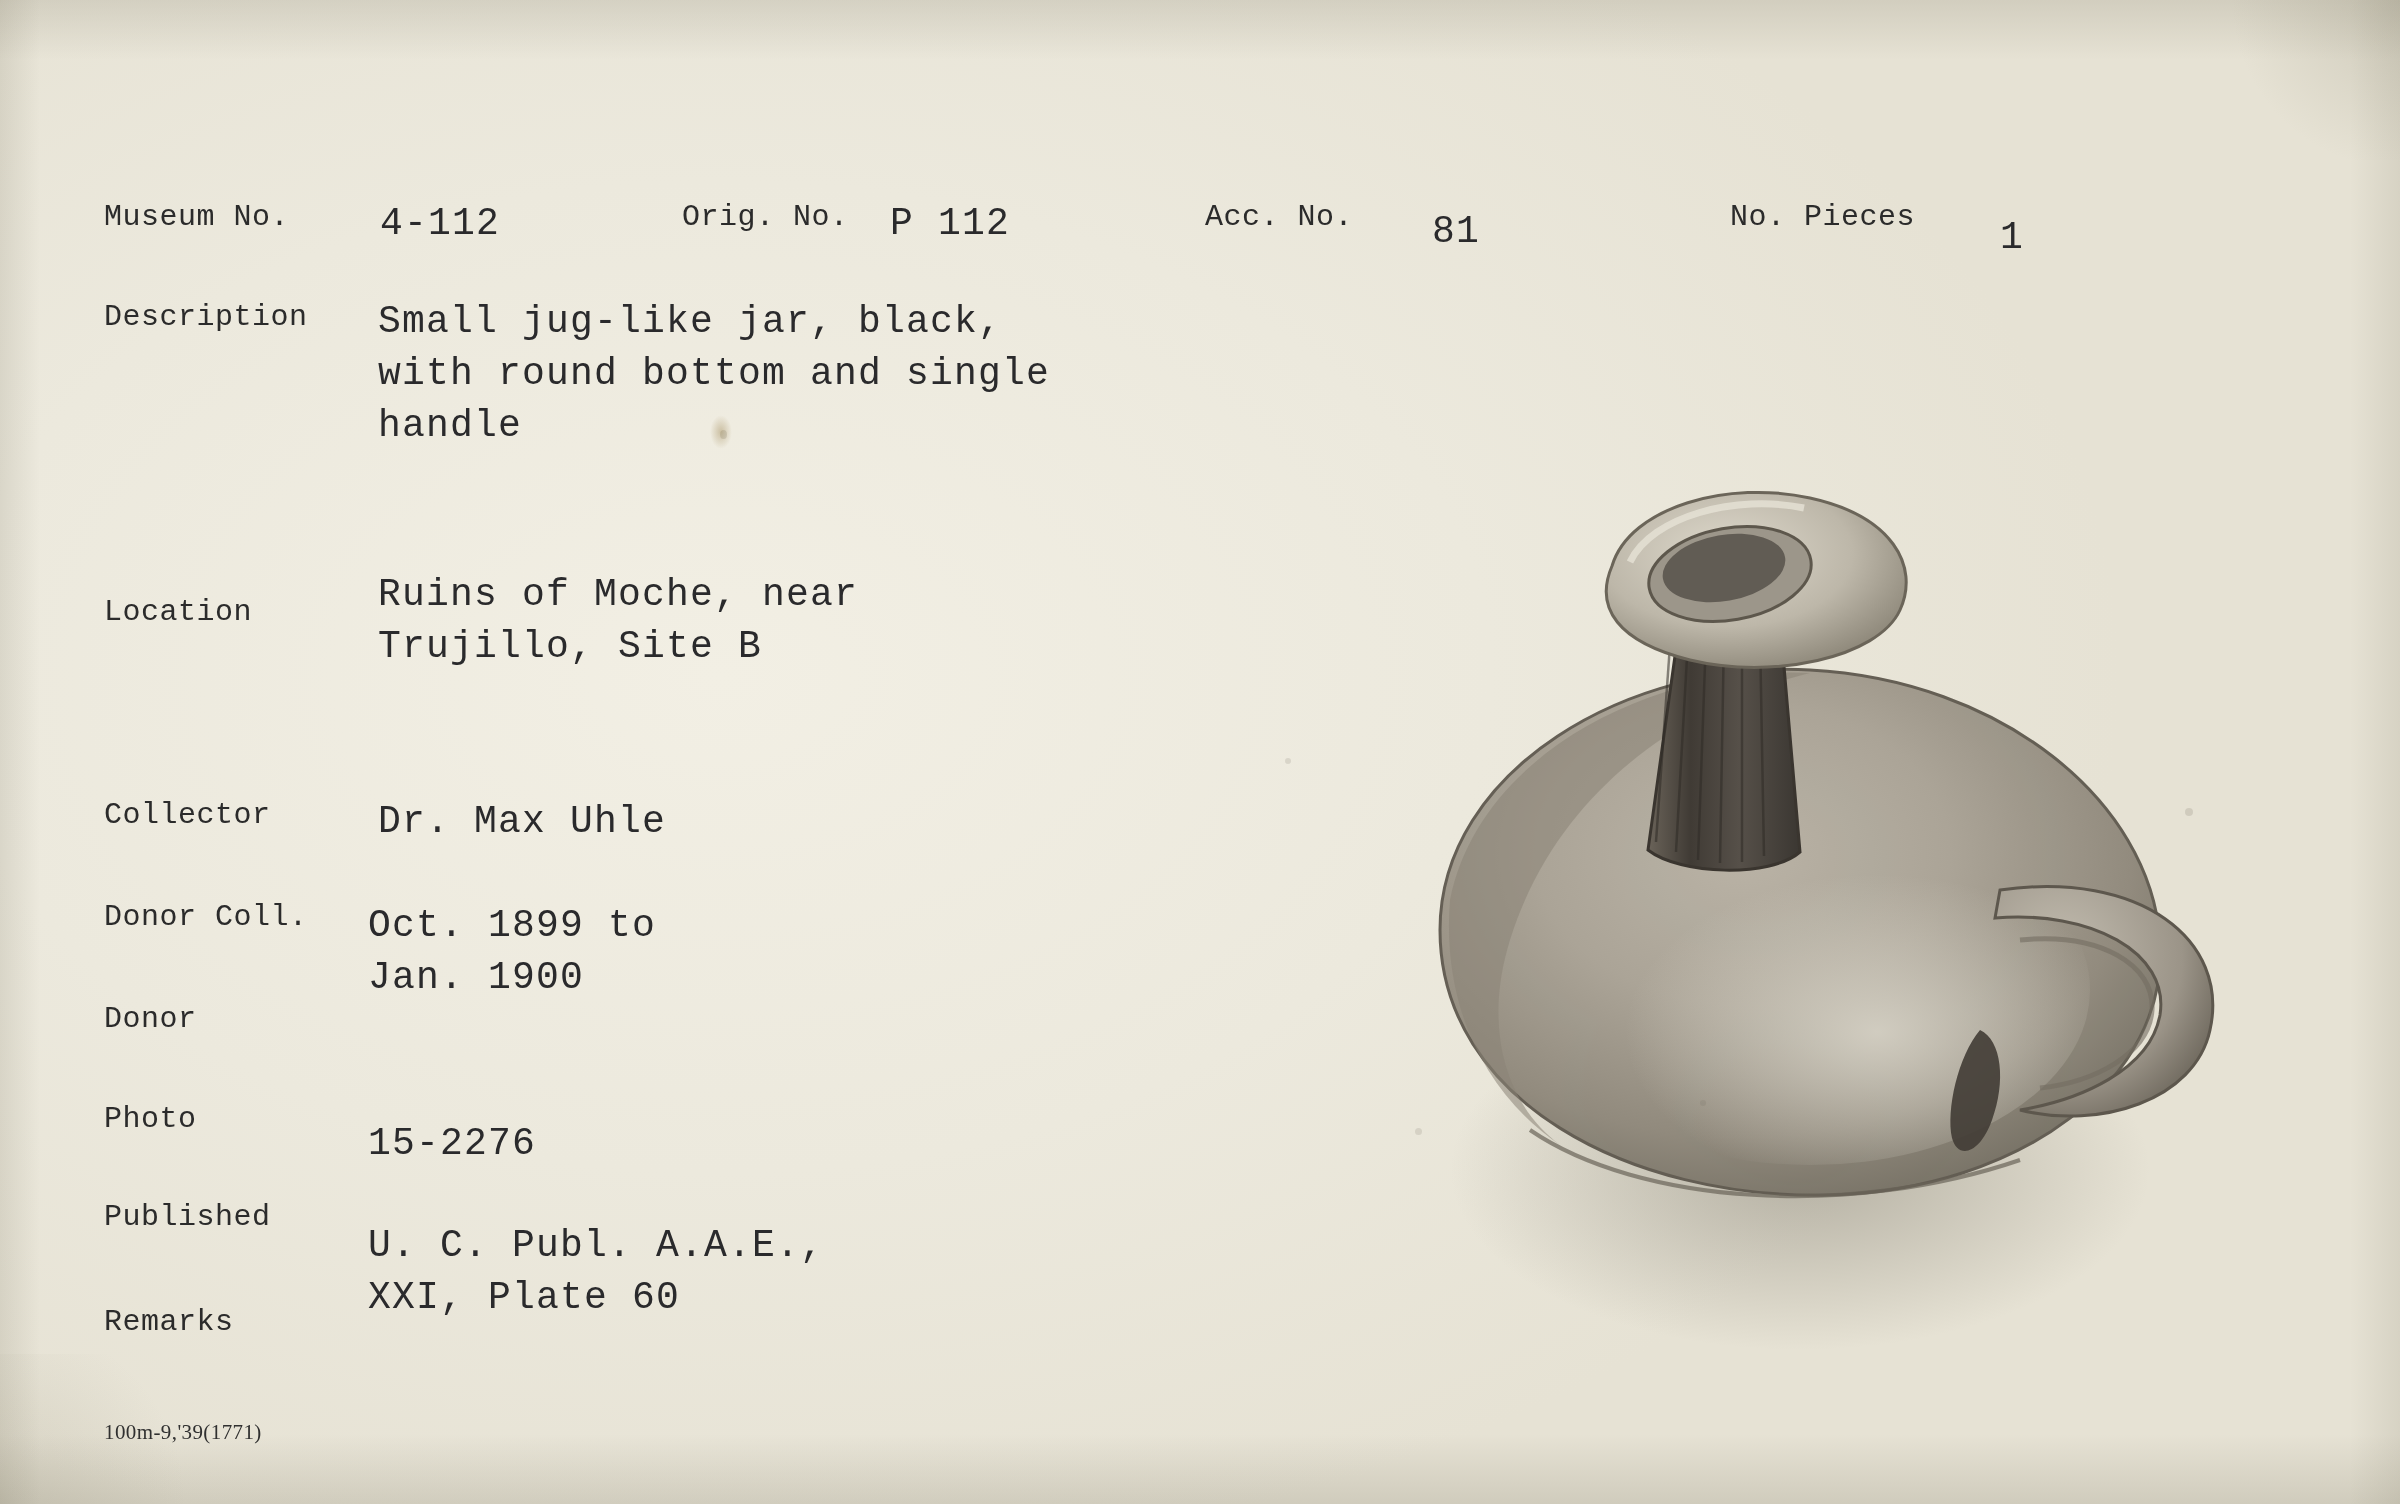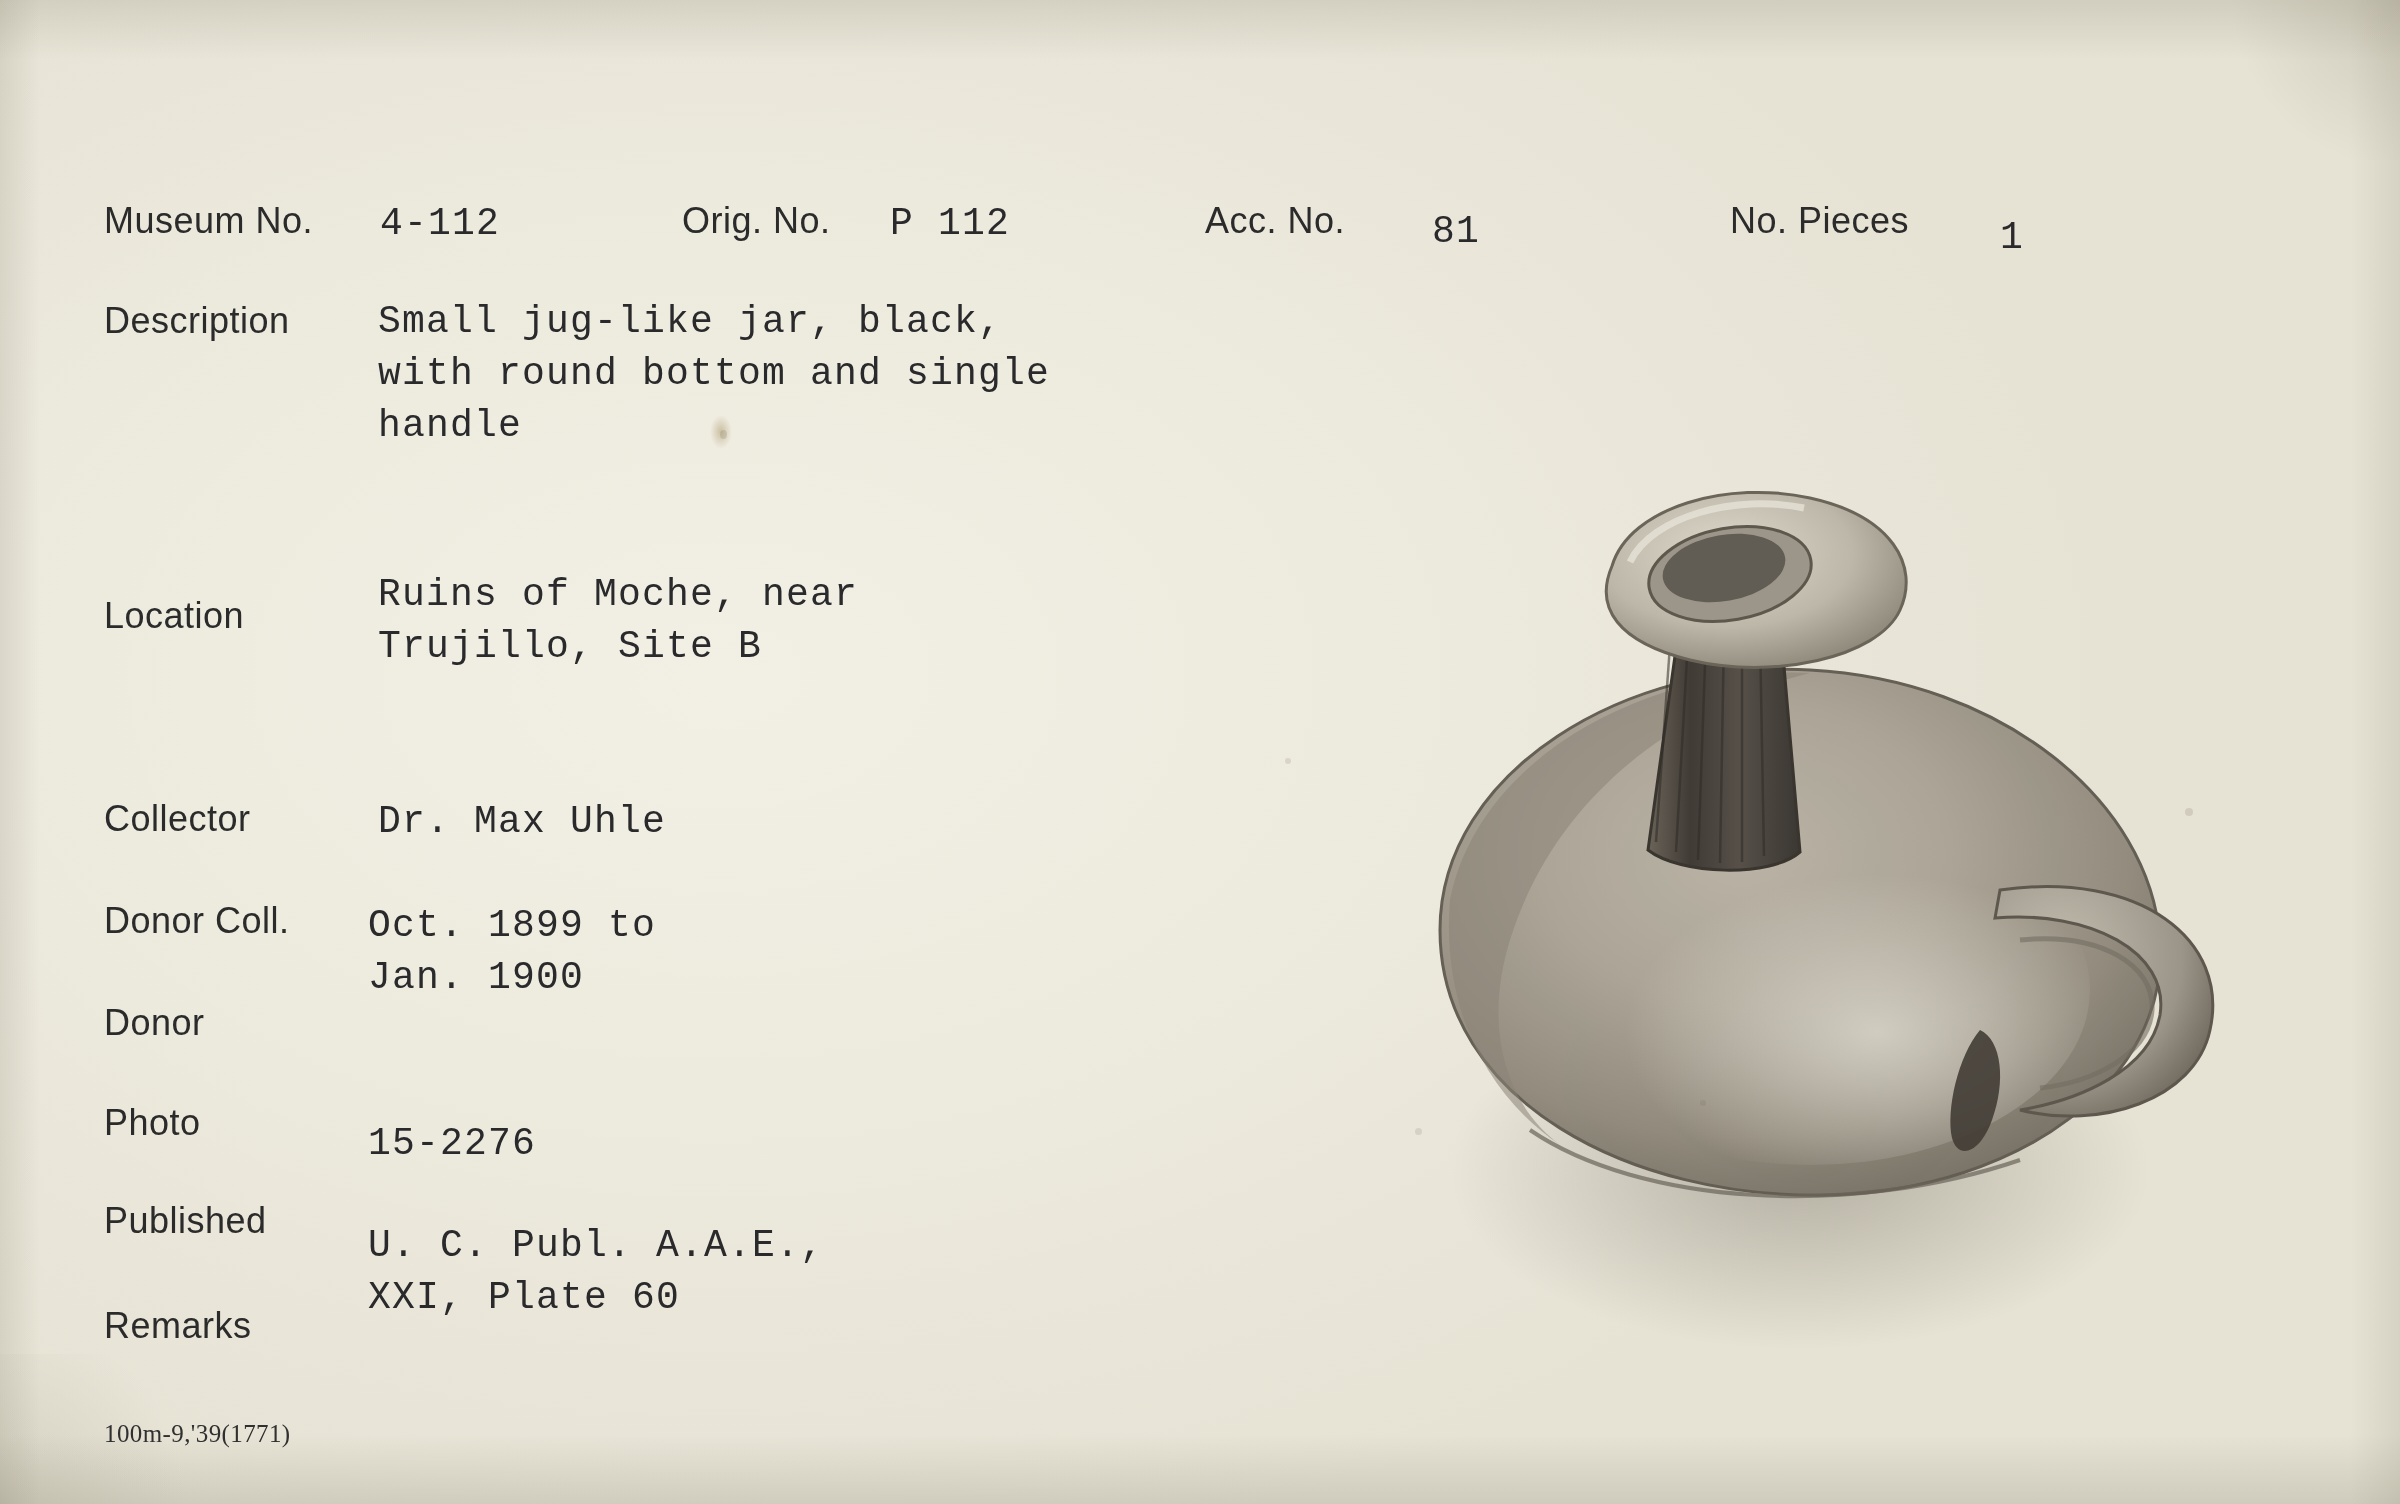--- a/index.html
+++ b/index.html
@@ -47,43 +47,43 @@
   }
   .corner-bl {
     position: absolute; left: 0; bottom: 0; width: 220px; height: 150px;
     background: radial-gradient(circle at 0% 100%, rgba(150,145,125,0.22), rgba(150,145,125,0) 70%);
     pointer-events: none;
   }
 
   
   .label {
     position: absolute;
-    font-family: Liberation Sans, sans-serif;
-    font-size: 36px;
+    font-family: Liberation Mono, monospace;
+    font-size: 30px;
     color: #2b2b2b;
     letter-spacing: 0.5px;
     white-space: nowrap;
   }
   
   .typed {
     position: absolute;
     font-family: "Liberation Mono", monospace;
     font-size: 38px;
     color: #2a2a2c;
     letter-spacing: 1.2px;
     white-space: pre;
     line-height: 52px;
   }
 
   .footnote {
     position: absolute;
     left: 104px;
     top: 1420px;
     font-family: "Liberation Serif", serif;
-    font-size: 25px;
+    font-size: 21px;
     color: #303030;
     letter-spacing: 0.4px;
     white-space: nowrap;
     text-align: center;
   }
 
   
   .speck {
     position: absolute;
     background: rgba(90,85,70,0.35);

